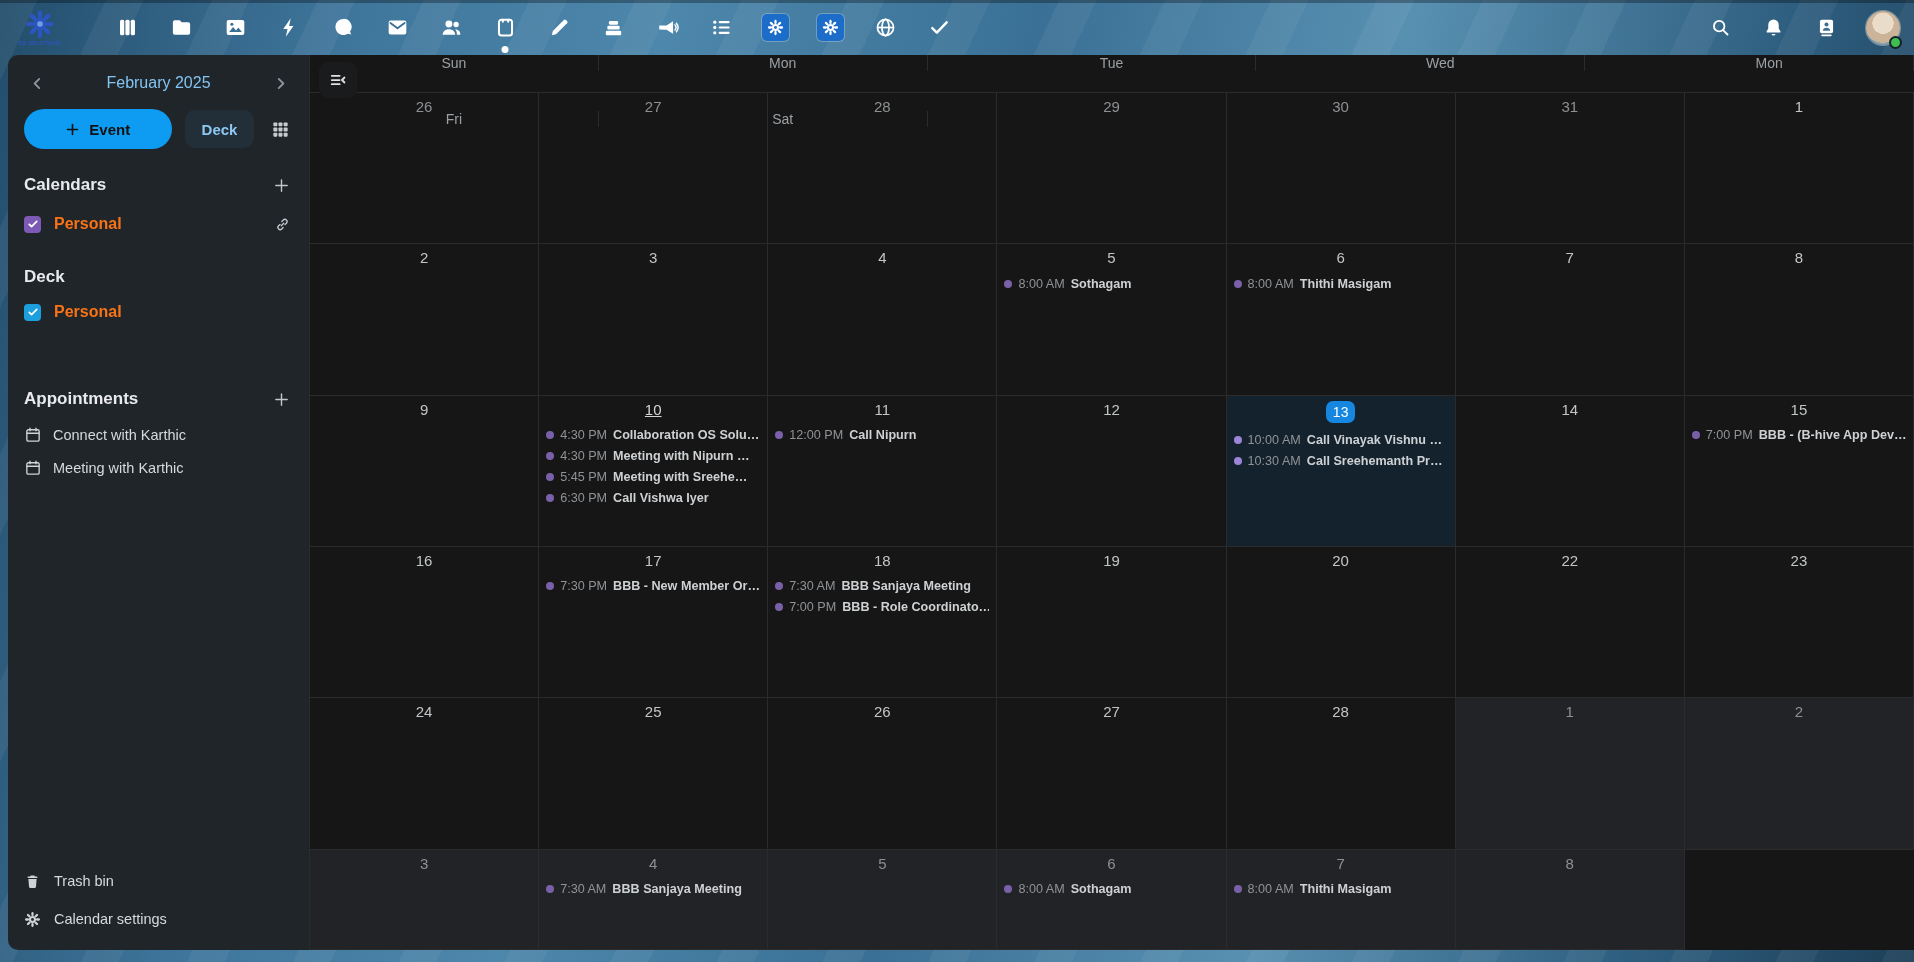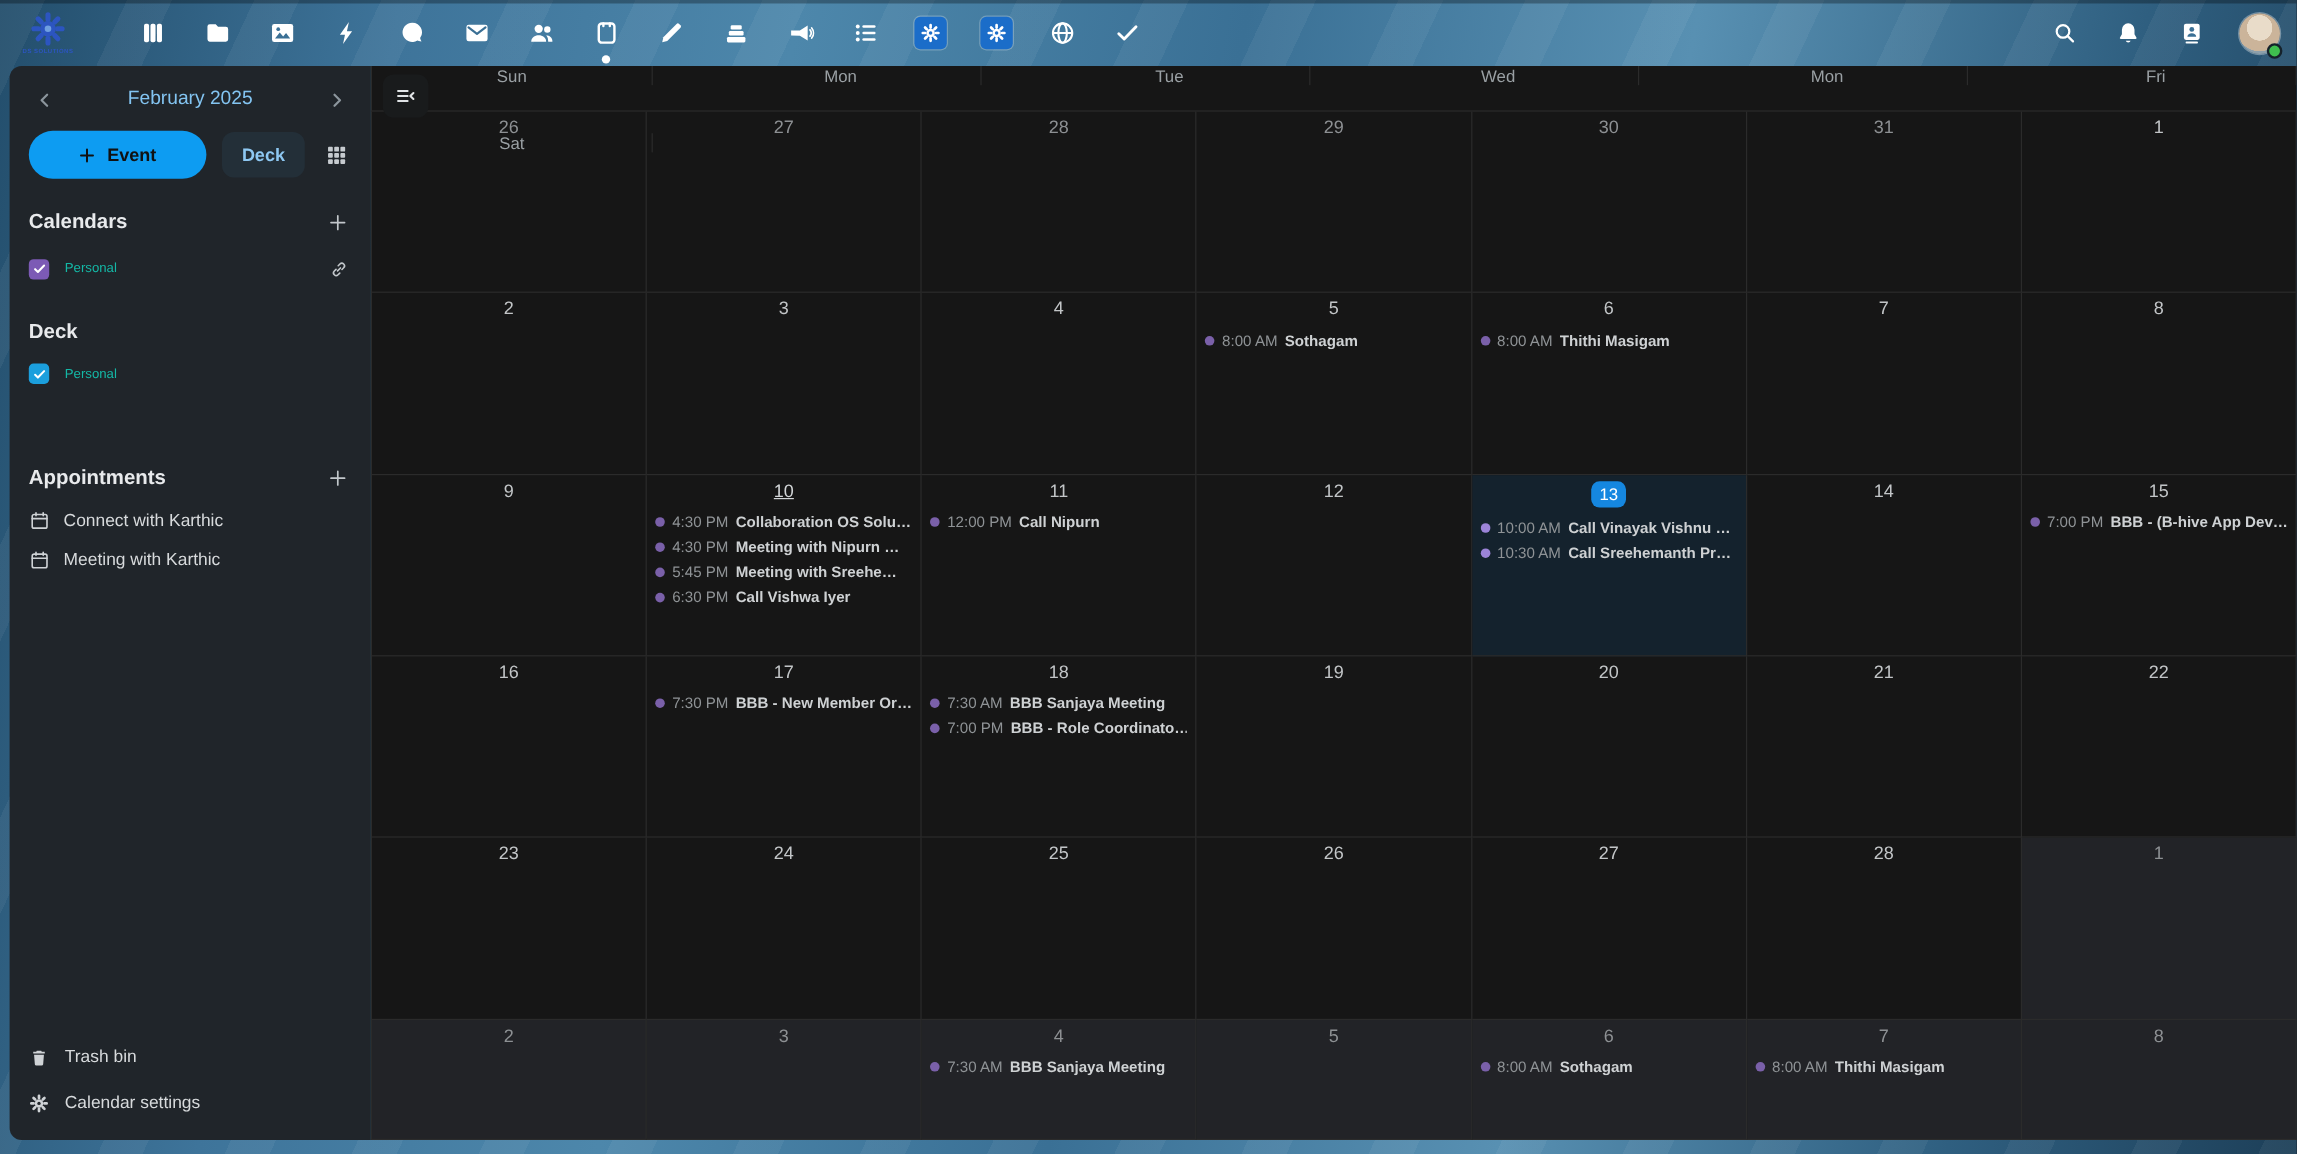--- a/index.html
+++ b/index.html
@@ -42,35 +42,35 @@
   .viewgrid-btn{margin-left:auto;color:#c6cbcf;cursor:pointer;width:26px;height:26px;display:flex;align-items:center;justify-content:center;}
   .viewgrid-btn svg{width:19px;height:19px;}
   .section{padding:0 16px;}
   .sec-head{display:flex;align-items:center;margin-top:24px;}
   .sec-title{font-weight:bold;font-size:17px;color:#e8eaec;}
   .sec-plus{margin-left:auto;color:#c2c7cb;cursor:pointer;width:24px;height:24px;display:flex;align-items:center;justify-content:center;}
   .sec-plus svg{width:17px;height:17px;}
   .cal-item{display:flex;align-items:center;gap:13px;margin-top:16px;cursor:pointer;}
   .checkbox{width:17px;height:17px;border-radius:4px;display:flex;align-items:center;justify-content:center;flex:0 0 17px;}
   .checkbox svg{width:12px;height:12px;color:#fff;}
-  .cal-label{font-size:11px;color:#14b8a6;}
+  .cal-label{font-size:16px;color:#f97316;font-weight:bold;}
   .item-trailing{margin-left:auto;color:#c2c7cb;width:22px;height:22px;display:flex;align-items:center;justify-content:center;cursor:pointer;}
   .item-trailing svg{width:17px;height:17px;}
   .appt-item{display:flex;align-items:center;gap:11px;margin-top:15px;cursor:pointer;color:#cfd3d6;}
   .appt-item svg{width:18px;height:18px;flex:0 0 18px;}
   .appt-label{font-size:14.5px;color:#d7dadc;}
   .side-footer{margin-top:auto;padding:0 16px 6px;}
   .foot-item{display:flex;align-items:center;gap:13px;height:38px;cursor:pointer;color:#d7dadc;font-size:14.5px;}
   .foot-item svg{width:17px;height:17px;color:#cfd3d6;}
   .gap-deck{margin-top:8px;}
   
   .main{flex:1;position:relative;background:#161616;display:flex;flex-direction:column;overflow:hidden;}
   .collapse-btn{position:absolute;top:7px;left:10px;width:38px;height:36px;border-radius:9px;background:#191b1c;display:flex;align-items:center;justify-content:center;color:#e0e3e5;cursor:pointer;z-index:5;}
   .collapse-btn svg{width:20px;height:20px;}
-  .weekday-row{height:37px;flex:0 0 37px;display:grid;grid-template-columns:repeat(6,1fr);border-bottom:1px solid #2b2b2b;border-left:1px solid #2b2b2b;gap:40px;}
+  .weekday-row{height:37px;flex:0 0 37px;display:grid;grid-template-columns:repeat(5,1fr);border-bottom:1px solid #2b2b2b;border-left:1px solid #2b2b2b;gap:40px;}
   .weekday{display:flex;align-items:center;justify-content:center;color:#9aa0a4;font-size:14px;border-right:1px solid #2b2b2b;}
   .grid{flex:1;display:grid;grid-template-columns:repeat(7,1fr);grid-template-rows:repeat(5,1fr) .664fr;border-left:1px solid #2b2b2b;}
   .cell{border-right:1px solid #2b2b2b;border-bottom:1px solid #2b2b2b;padding-top:5px;box-sizing:border-box;overflow:hidden;cursor:pointer;}
   .cell.shaded{background:#222327;}
   .cell.today{background:#14222d;}
   .daynum{text-align:center;font-size:15px;color:#c2c5c7;margin-bottom:7px;}
   .cell.out .daynum{color:#8d9093;}
   .daynum.underline{text-decoration:underline;color:#d2d5d7;}
   .today-badge{display:inline-block;background:#1587e0;color:#fff;padding:3px 7px;border-radius:7px;font-size:14px;}
   .event{display:flex;align-items:center;gap:6px;padding:0 7px;height:21px;font-size:12.6px;white-space:nowrap;overflow:hidden;cursor:pointer;}
@@ -529,23 +529,20 @@
               <span class="etitle">BBB - Role Coordinato…</span>
             </div>
           </div>
           <div class="cell">
             <div class="daynum">19</div>
           </div>
           <div class="cell">
             <div class="daynum">20</div>
           </div>
           <div class="cell">
-            <div class="daynum">21</div>
-          </div>
-          <div class="cell">
             <div class="daynum">22</div>
           </div>
           <div class="cell">
             <div class="daynum">23</div>
           </div>
           <div class="cell">
             <div class="daynum">24</div>
           </div>
           <div class="cell">
             <div class="daynum">25</div>

